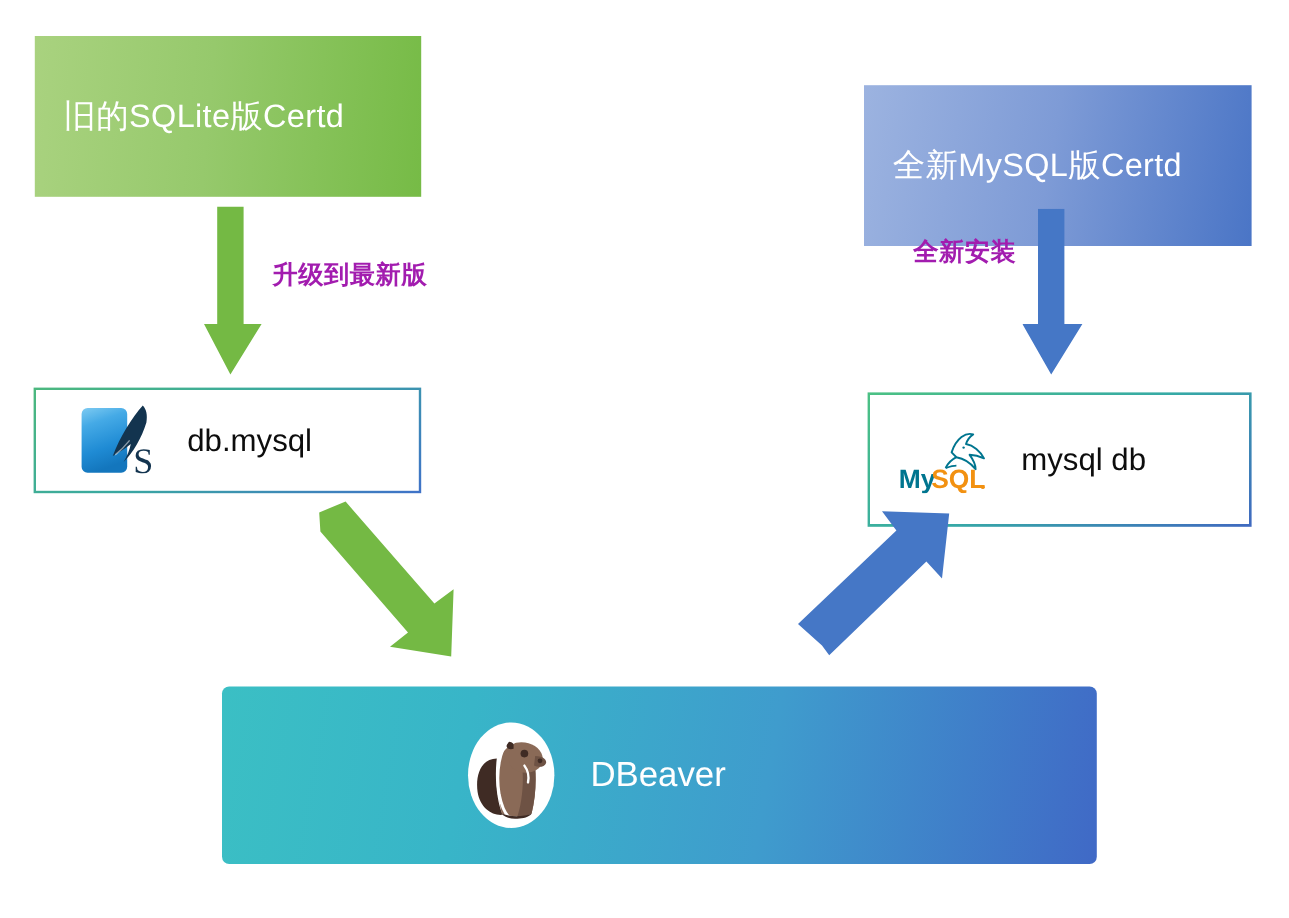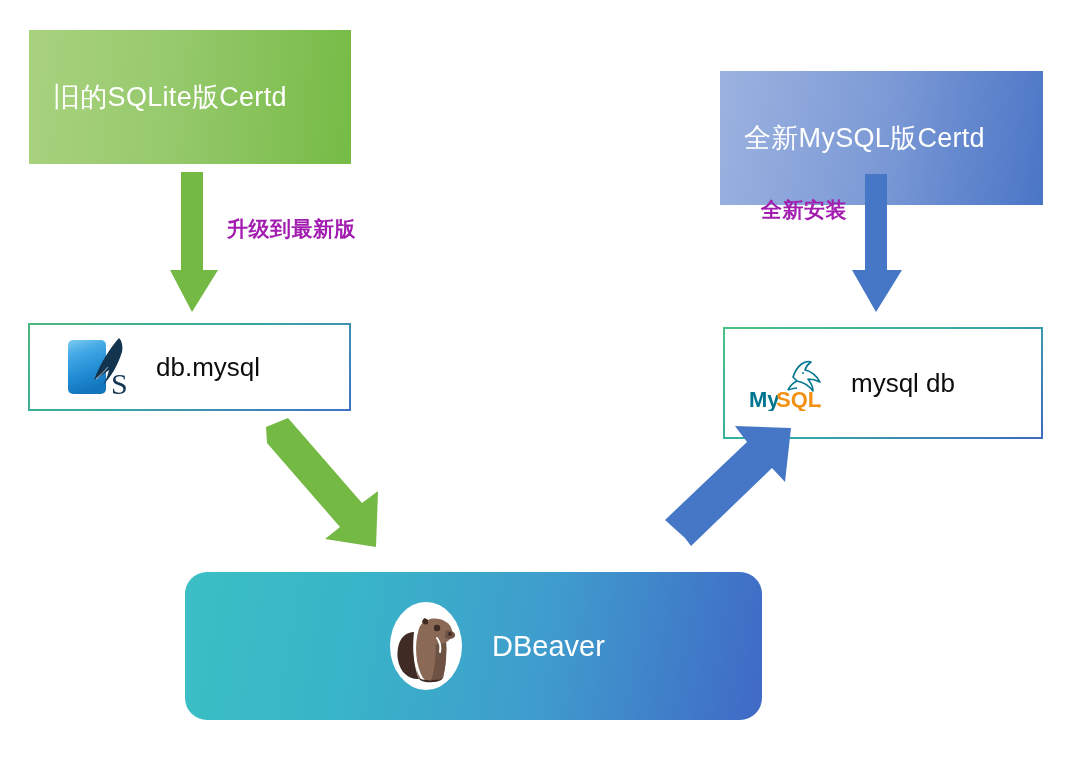--- a/index.html
+++ b/index.html
@@ -122,23 +122,23 @@
     letter-spacing: 0.5px;
   }
   #caption-upgrade { left: 227px; top: 215px; }
   #caption-fresh-install { left: 761px; top: 196px; }
 
   
   #box-dbeaver {
     position: absolute;
     left: 185px;
     top: 572px;
-    width: 577px;
+    width: 729px;
     height: 148px;
-    border-radius: 22px;
+    border-radius: 6px;
     background: linear-gradient(100deg, #3bbfc4 0%, #38b5c8 28%, #3f9ccd 62%, #4069c6 100%);
     display: flex;
     align-items: center;
   }
   #dbeaver-logo {
     width: 76px;
     height: 92px;
     margin-left: 203px;
     flex: none;
   }

